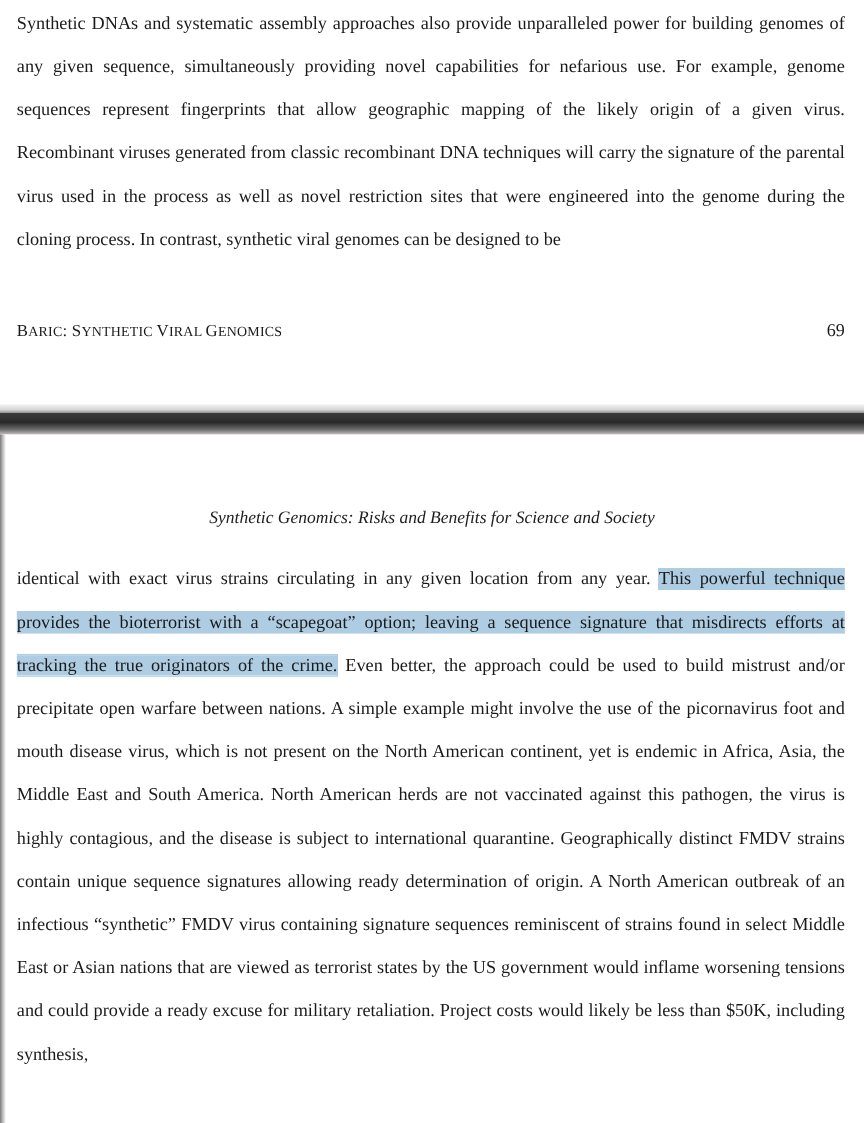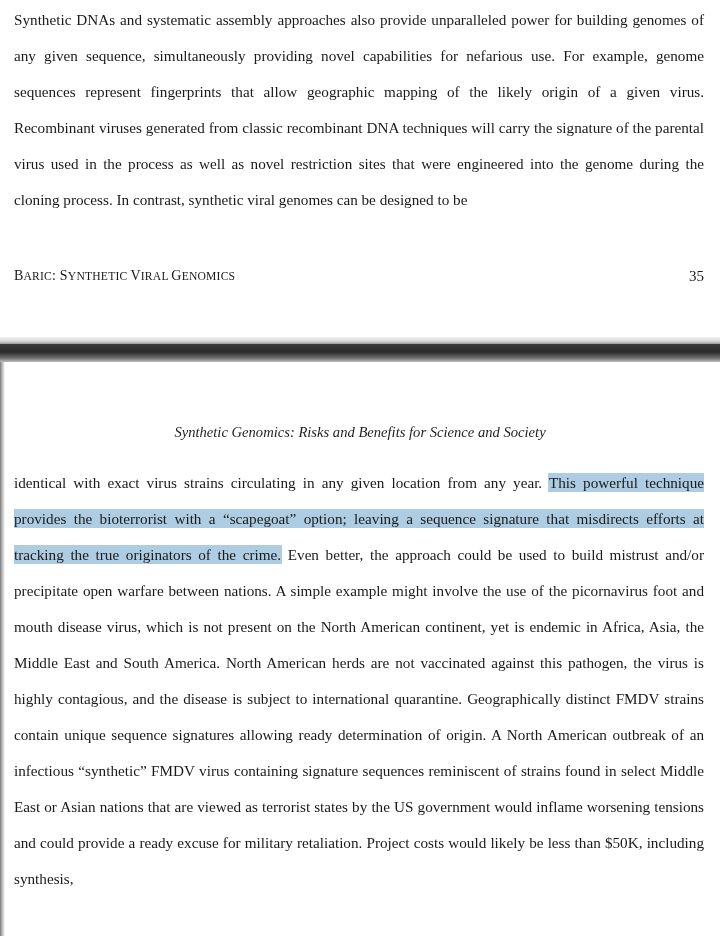--- a/index.html
+++ b/index.html
@@ -43,21 +43,21 @@
     top: 2px;
     width: 690px;
   }
 
   .running-foot {
     position: absolute;
     left: 14px;
     top: 268px;
     width: 690px;
     display: flex;
-    align-items: flex-start;
+    align-items: center;
     justify-content: space-between;
   }
   .foot-title {
     font-size: 14px;
     letter-spacing: 0.2px;
     color: #1a1a1a;
     white-space: nowrap;
   }
   .foot-title .sc {
     font-size: 11.6px;
@@ -126,21 +126,21 @@
 </head>
 <body>
 
 <div class="page">
 
   <div class="page-top">
     <div class="body-text top-para">Synthetic DNAs and systematic assembly approaches also provide unparalleled power for building genomes of any given sequence, simultaneously providing novel capabilities for nefarious use.  For example, genome sequences represent fingerprints that allow geographic mapping of the likely origin of a given virus.  Recombinant viruses generated from classic recombinant DNA techniques will carry the signature of the parental virus used in the process as well as novel restriction sites that were engineered into the genome during the cloning process.  In contrast, synthetic viral genomes can be designed to be</div>
 
     <div class="running-foot">
       <div class="foot-title"><span>B</span><span class="sc">ARIC</span><span>: </span><span>S</span><span class="sc">YNTHETIC </span><span>V</span><span class="sc">IRAL </span><span>G</span><span class="sc">ENOMICS</span></div>
-      <div class="foot-page">35</div>
+      <div class="foot-page">69</div>
     </div>
   </div>
 
   <div class="gutter-edge"></div>
   <div class="gutter"></div>
 
   <div class="page-bottom">
     <div class="book-title">Synthetic Genomics: Risks and Benefits for Science and Society</div>
 
     <div class="body-text bottom-para"><span>identical with exact virus strains circulating in any given location from any year.  </span><span class="hl">This powerful technique provides the bioterrorist with a “scapegoat” option; leaving a sequence signature that misdirects efforts at tracking the true originators of the crime.</span><span>  Even better, the approach could be used to build mistrust and/or precipitate open warfare between nations.  A simple example might involve the use of the picornavirus foot and mouth disease virus, which is not present on the North American continent, yet is endemic in Africa, Asia, the Middle East and South America.  North American herds are not vaccinated against this pathogen, the virus is highly contagious, and the disease is subject to international quarantine.  Geographically distinct FMDV strains contain unique sequence signatures allowing ready determination of origin.  A North American outbreak of an infectious “synthetic” FMDV virus containing signature sequences reminiscent of strains found in select Middle East or Asian nations that are viewed as terrorist states by the US government would inflame worsening tensions and could provide a ready excuse for military retaliation. Project costs would likely be less than $50K, including synthesis,</span></div>

